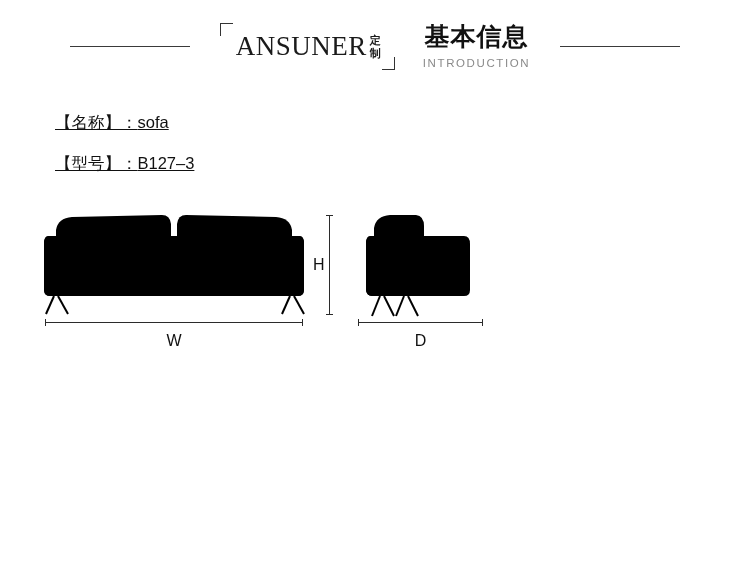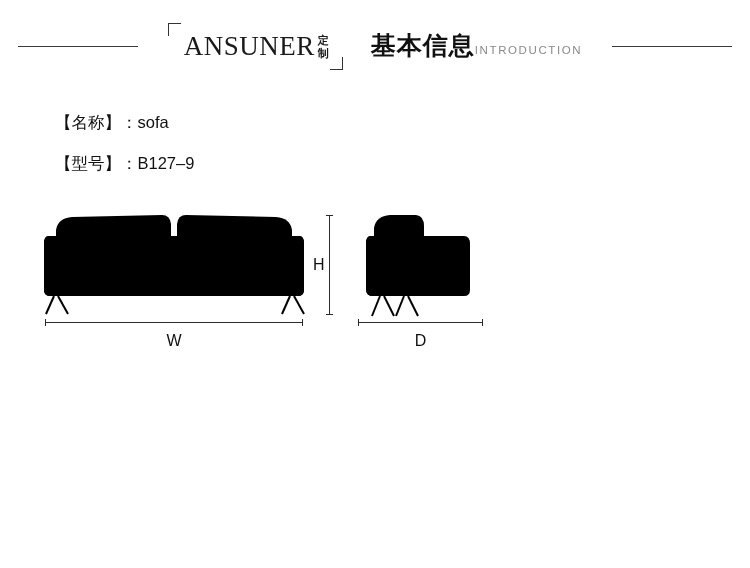--- a/index.html
+++ b/index.html
@@ -79,21 +79,21 @@
     margin-top: 1px;
     display: flex;
     flex-direction: column;
     align-items: center;
     font-weight: bold;
   }
 
   .title-block {
     margin-left: 14px;
     display: flex;
-    flex-direction: row;
+    flex-direction: column;
     align-items: center;
     justify-content: center;
   }
   .title-cn {
     font-family: "DejaVu Sans", sans-serif;
     font-size: 25px;
     font-weight: bold;
     color: #111;
     line-height: 1.1;
     letter-spacing: 1px;
@@ -109,20 +109,21 @@
   
   .specs {
     margin: 10px 0 0 55px;
     width: 645px;
   }
   .spec-row {
     font-family: "DejaVu Sans", sans-serif;
     font-size: 16.5px;
     line-height: 40px;
     color: #111;
+    text-decoration: underline;
   }
   .spec-row.multiline {
     line-height: 33px;
     margin-top: 4px;
   }
   .spec-label {
     font-family: "DejaVu Sans", sans-serif;
   }
   .spec-value {
     font-family: "Liberation Sans", sans-serif;
@@ -240,21 +241,21 @@
 
     <div class="rule right"></div>
   </div>
 </div>
 
 <div class="specs">
   <div class="spec-row">
     <span class="spec-label">【名称】：</span><span class="spec-value">sofa</span>
   </div>
   <div class="spec-row">
-    <span class="spec-label">【型号】：</span><span class="spec-value">B127–9</span>
+    <span class="spec-label">【型号】：</span><span class="spec-value">B127–3</span>
   </div>
 </div>
 
 <div class="diagram">
 
   <div class="front-view">
     <svg viewBox="0 0 270 115" width="270" height="115" xmlns="http://www.w3.org/2000/svg">
       <g fill="#000000">
 
         <path d="M18 20 Q20 8 34 7 L124 5 Q132 5 133 14 L133 26 L18 26 Z"></path>

